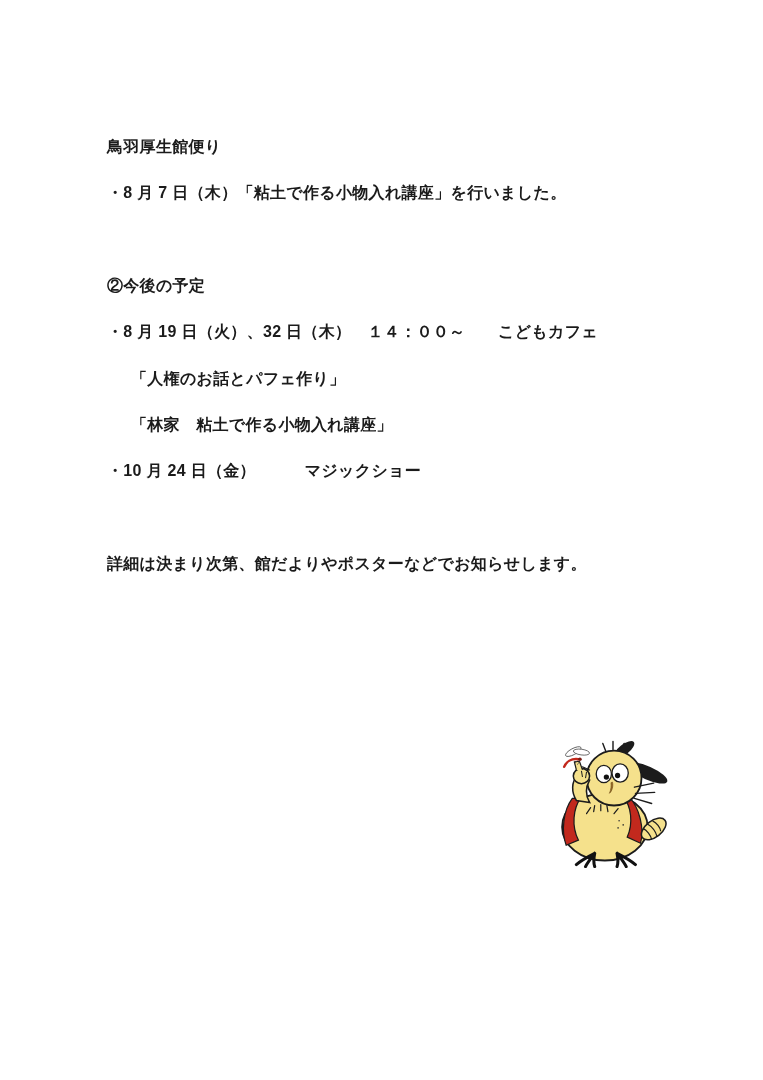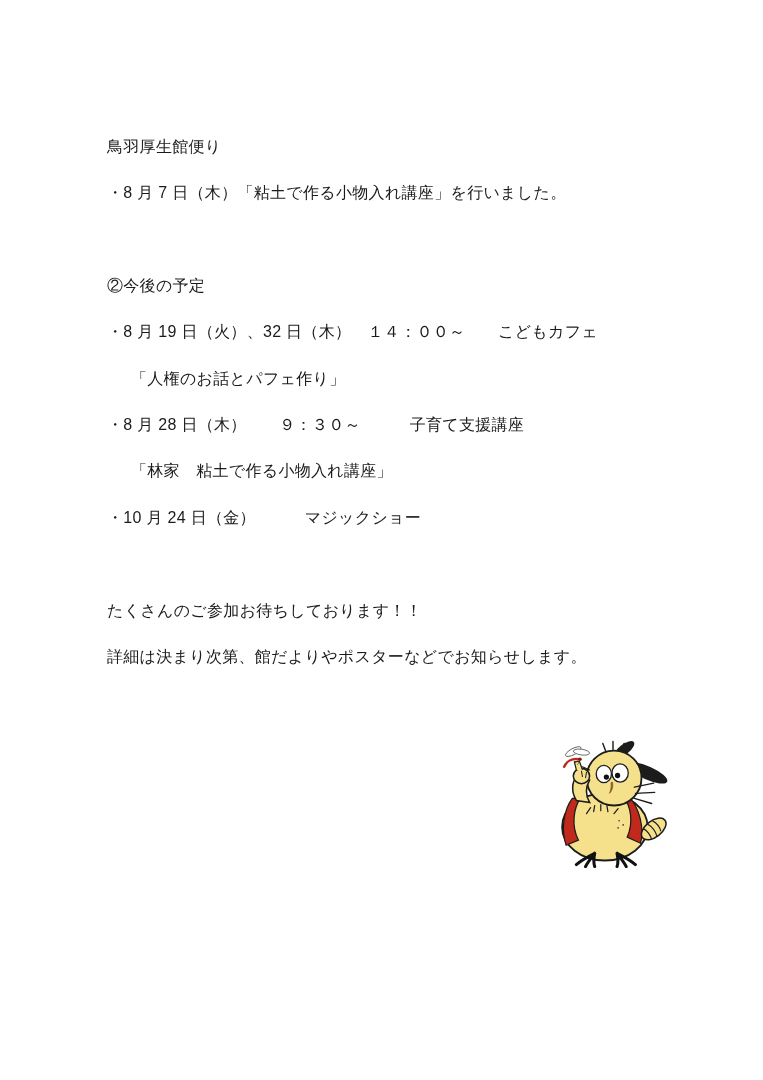--- a/index.html
+++ b/index.html
@@ -9,21 +9,21 @@
     --mascot-vest:#C2291D;
     --mascot-outline:#1c1c1c;
   }
   html,body{margin:0;padding:0;}
   body{
     width:763px;height:1080px;position:relative;overflow:hidden;
     background:var(--paper);
     font-family:"Liberation Sans", sans-serif;
     color:var(--ink);
   }
-  .page{position:absolute;inset:0;background:var(--paper);}
+  .page{position:absolute;inset:0;background:var(--paper);font-weight:bold;}
   .content{
     position:absolute;left:107px;top:124px;right:30px;
     font-size:16px;
   }
   .line{
     height:46.4px;
     display:flex;align-items:center;
     white-space:pre;
     letter-spacing:0.3px;
   }
@@ -41,27 +41,25 @@
 
     <div class="line">鳥羽厚生館便り</div>
 
     <div class="line">・8 月 7 日（木）「粘土で作る小物入れ講座」を行いました。</div>
 
     <div class="line"></div>
 
     <div class="line">②今後の予定</div>
     <div class="line">・8 月 19 日（火）、32 日（木）　１４：００～　　こどもカフェ</div>
     <div class="line indent">「人権のお話とパフェ作り」</div>
-    <div class="line">・8 月 28 日（木）　　９：３０～　　　子育て支援講座</div>
     <div class="line indent">「林家　粘土で作る小物入れ講座」</div>
     <div class="line">・10 月 24 日（金）　　　マジックショー</div>
 
     <div class="line"></div>
 
-    <div class="line">たくさんのご参加お待ちしております！！</div>
     <div class="line">詳細は決まり次第、館だよりやポスターなどでお知らせします。</div>
 
   </div>
 
   <svg class="mascot" viewBox="0 0 112 126" xmlns="http://www.w3.org/2000/svg" aria-hidden="true">
 
     <ellipse cx="90" cy="33" rx="21" ry="6.5" transform="rotate(24 90 33)" fill="var(--mascot-outline)"></ellipse>
 
     <ellipse cx="67" cy="10" rx="12" ry="5" transform="rotate(-38 67 10)" fill="var(--mascot-outline)"></ellipse>
 

